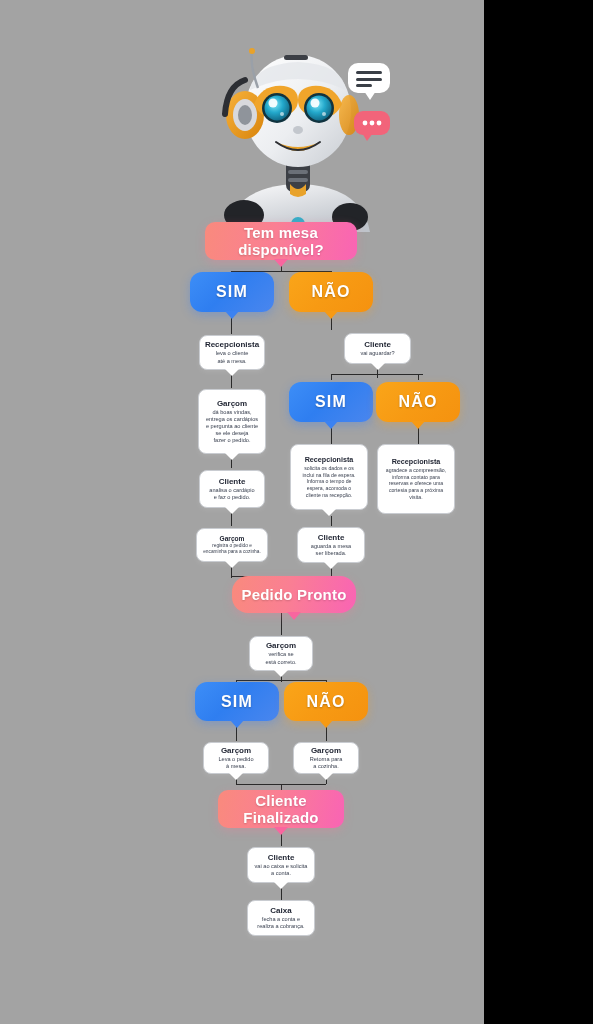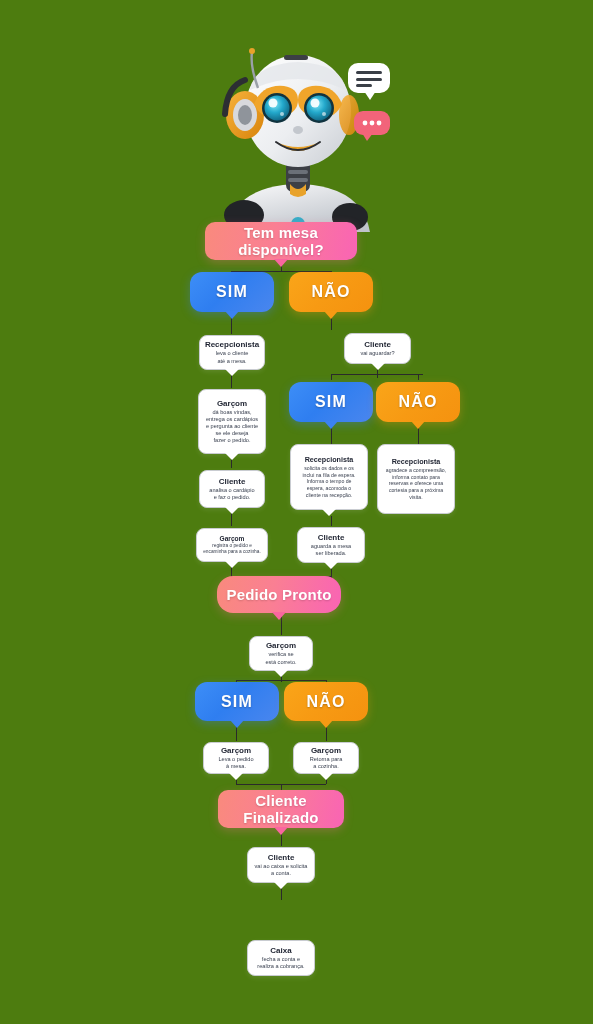--- a/index.html
+++ b/index.html
@@ -7,23 +7,23 @@
   html, body {
     width: 593px;
     height: 1024px;
     background: #000000;
     overflow: hidden;
     font-family: "Liberation Sans", sans-serif;
   }
 
   #flow {
     position: relative;
-    width: 593px;
+    width: 484px;
     height: 1024px;
-    background: #4d7c0f;
+    background: #a3a3a3;
   }
 
   
   .robot-wrap {
     position: absolute;
     left: 198px;
     top: 18px;
     width: 200px;
     height: 220px;
   }
@@ -315,21 +315,21 @@
 cortesia para a próxima
 visita.</span>
   </div>
 
   <div class="node card s-lg" style="left:297px; top:527px; width:68px; height:36px;">
     <span class="ttl">Cliente</span>
     <span class="bdy pre" style="white-space: pre-line;">aguarda a mesa
 ser liberada.</span>
   </div>
 
-  <div class="node banner grad-pink" style="left:217px; top:576px; width:124px; height:37px;border-radius:16px;">
+  <div class="node banner grad-pink" style="left:232px; top:576px; width:124px; height:37px;border-radius:16px;">
     <span>Pedido Pronto</span>
   </div>
 
   <div class="node card s-lg" style="left:249px; top:636px; width:64px; height:35px;">
     <span class="ttl">Garçom</span>
     <span class="bdy pre" style="white-space: pre-line;">verifica se
 está correto.</span>
   </div>
 
   <div class="node btn-dec btn-blue" style="left:195px; top:682px; width:84px; height:39px;">
@@ -355,19 +355,19 @@
   <div class="node banner grad-pink" style="left:218px; top:790px; width:126px; height:38px;">
     <span>Cliente Finalizado</span>
   </div>
 
   <div class="node card s-lg" style="left:247px; top:847px; width:68px; height:36px;">
     <span class="ttl">Cliente</span>
     <span class="bdy pre" style="white-space: pre-line;">vai ao caixa e solicita
 a conta.</span>
   </div>
 
-  <div class="node card s-lg notail" style="left:247px; top:940px; width:68px; height:36px;">
+  <div class="node card s-lg notail" style="left:247px; top:900px; width:68px; height:36px;">
     <span class="ttl">Caixa</span>
     <span class="bdy pre" style="white-space: pre-line;">fecha a conta e
 realiza a cobrança.</span>
   </div>
 
 </div>
 
 </body></html>

